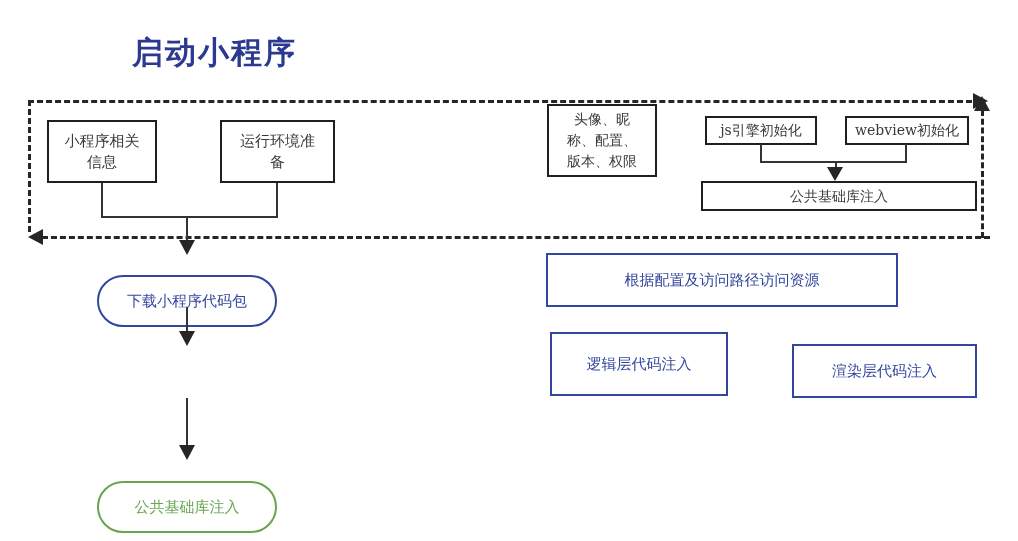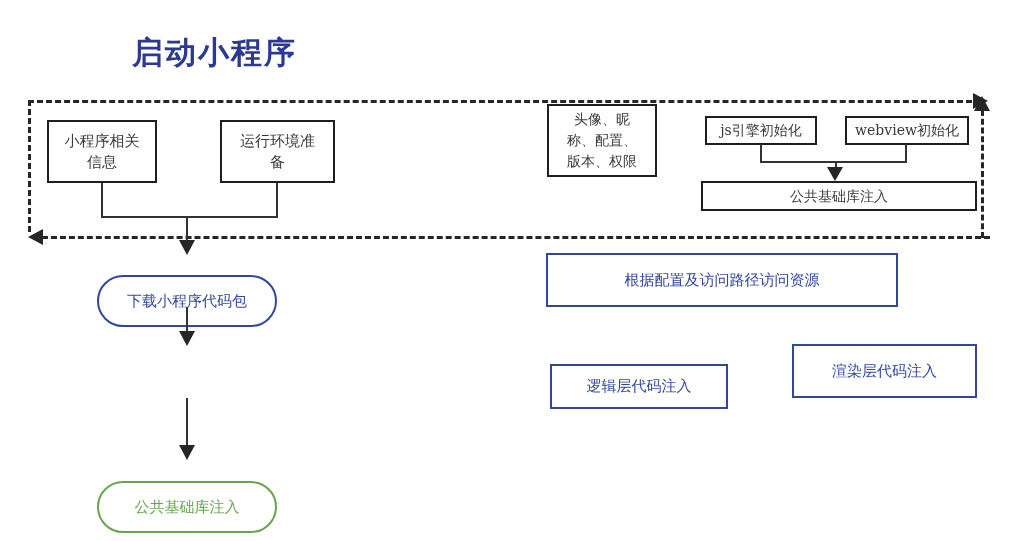--- a/index.html
+++ b/index.html
@@ -75,16 +75,16 @@
   <div class="pill" style="left:97px;top:255px;width:180px;height:52px;">下载小程序代码包</div>
   <div class="vline" style="left:186px;top:307px;width:2px;height:25px;"></div>
   <div class="tri tri-down" style="left:179px;top:331px;"></div>
 
   <div class="vline" style="left:186px;top:398px;width:2px;height:48px;"></div>
   <div class="tri tri-down" style="left:179px;top:445px;"></div>
 
   <div class="pill green" style="left:97px;top:461px;width:180px;height:52px;">公共基础库注入</div>
 
   <div class="rbox" style="left:546px;top:253px;width:352px;height:54px;">根据配置及访问路径访问资源</div>
-  <div class="rbox" style="left:550px;top:364px;width:178px;height:45px;">逻辑层代码注入</div>
+  <div class="rbox" style="left:550px;top:332px;width:178px;height:64px;">逻辑层代码注入</div>
   <div class="rbox" style="left:792px;top:344px;width:185px;height:54px;">渲染层代码注入</div>
 
 </div>
 
 </body></html>

